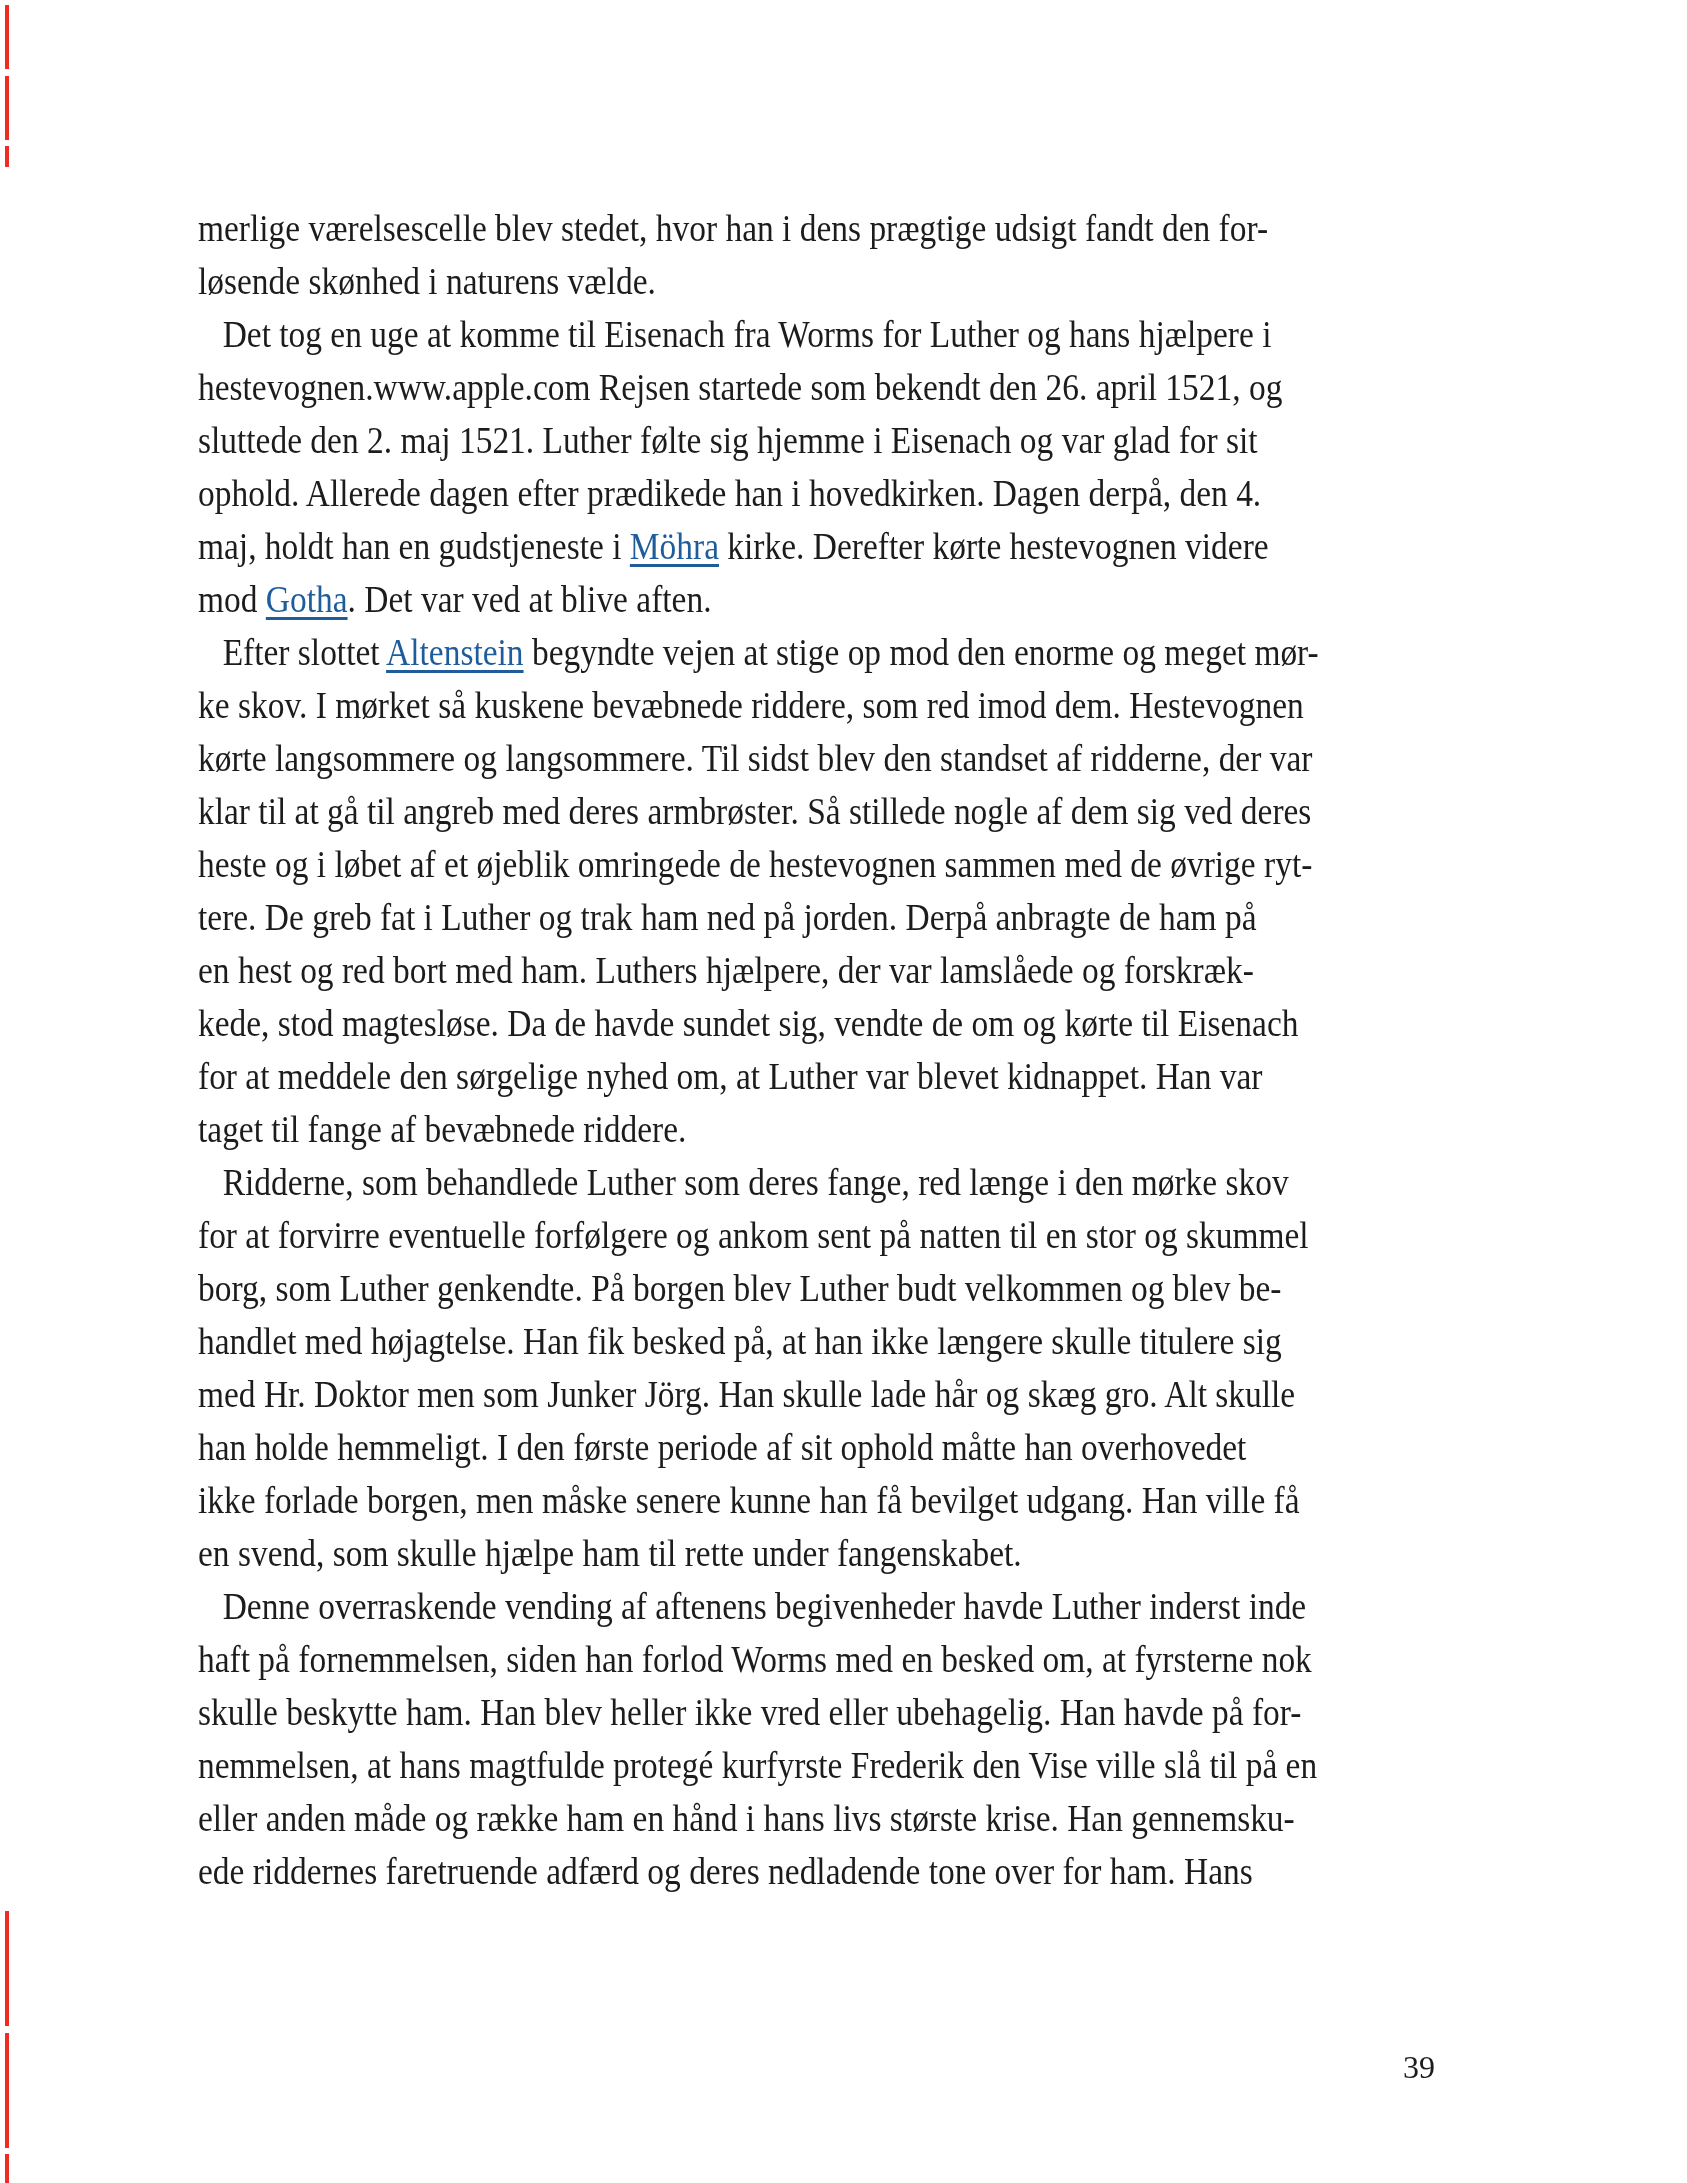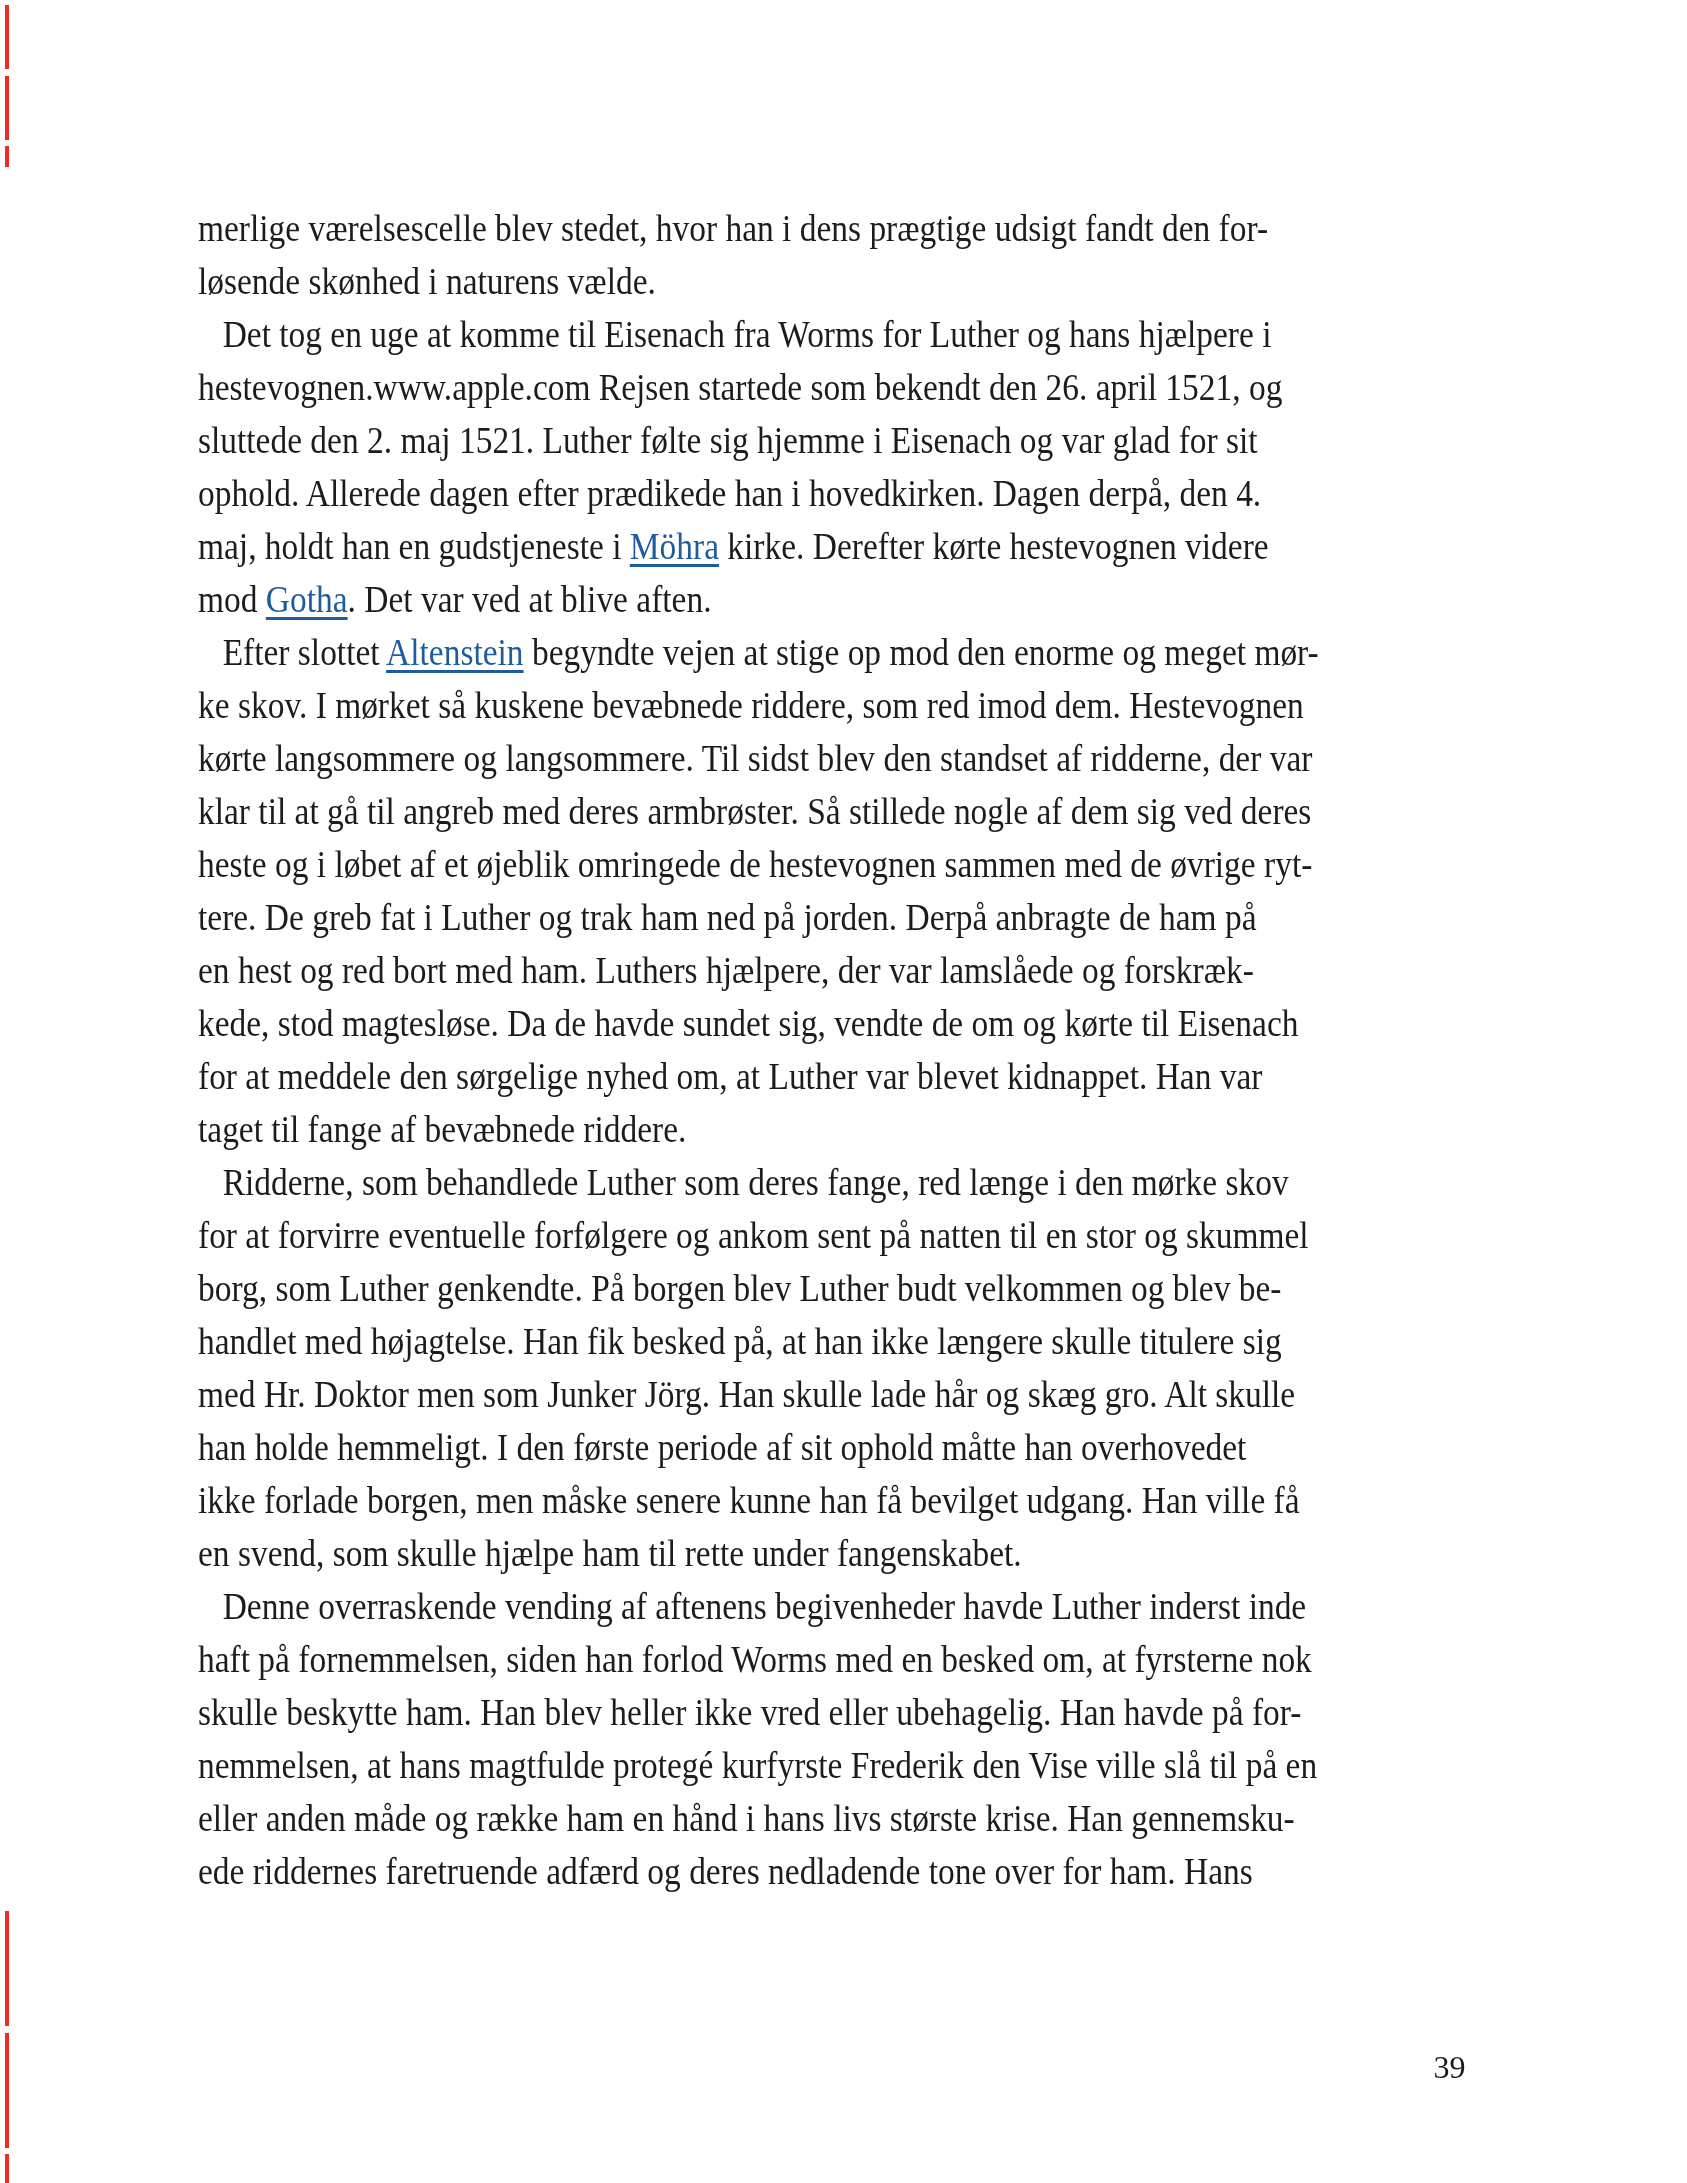--- a/index.html
+++ b/index.html
@@ -28,21 +28,21 @@
   }
   .line.indent{text-indent:28px;}
   a.inline-link{
     color:var(--link-color);
     text-decoration:underline;
     text-decoration-thickness:2.6px;
     text-underline-offset:5.3px;
   }
   .page-number{
     position:absolute;left:1403px;top:2047px;width:93px;
-    text-align:center;font-size:32px;line-height:40px;
+    text-align:left;font-size:32px;line-height:40px;
     color:var(--text-color);
   }
   .trim-mark{
     position:absolute;left:4.6px;width:4.6px;
     background:repeating-linear-gradient(
       to bottom,
       var(--mark-color) 0px,
       var(--mark-color) var(--dash),
       transparent var(--dash),
       transparent calc(var(--dash) + 6.6px)

